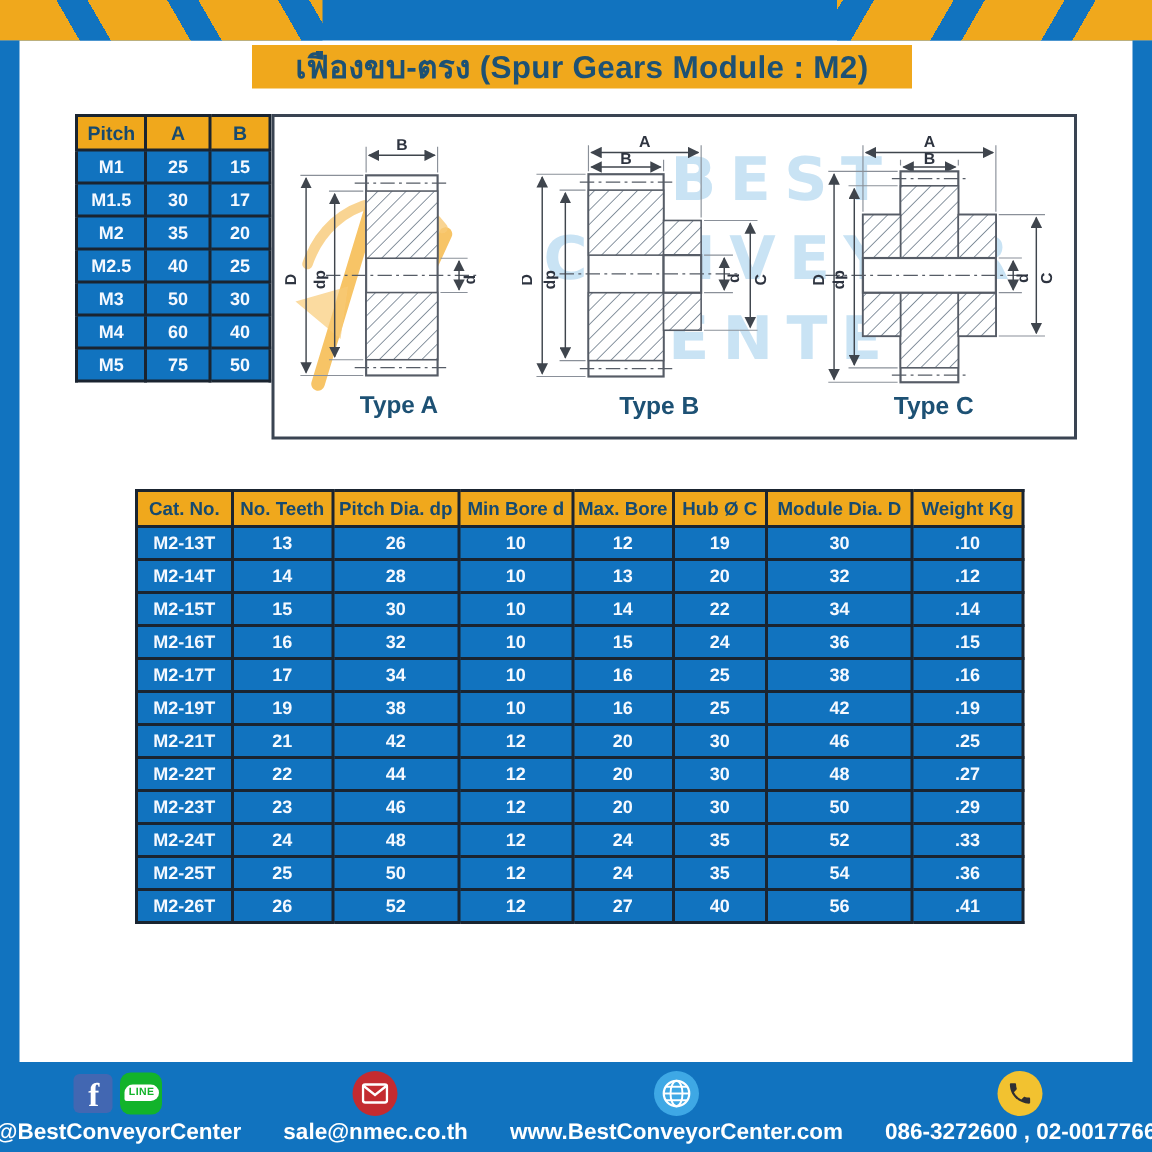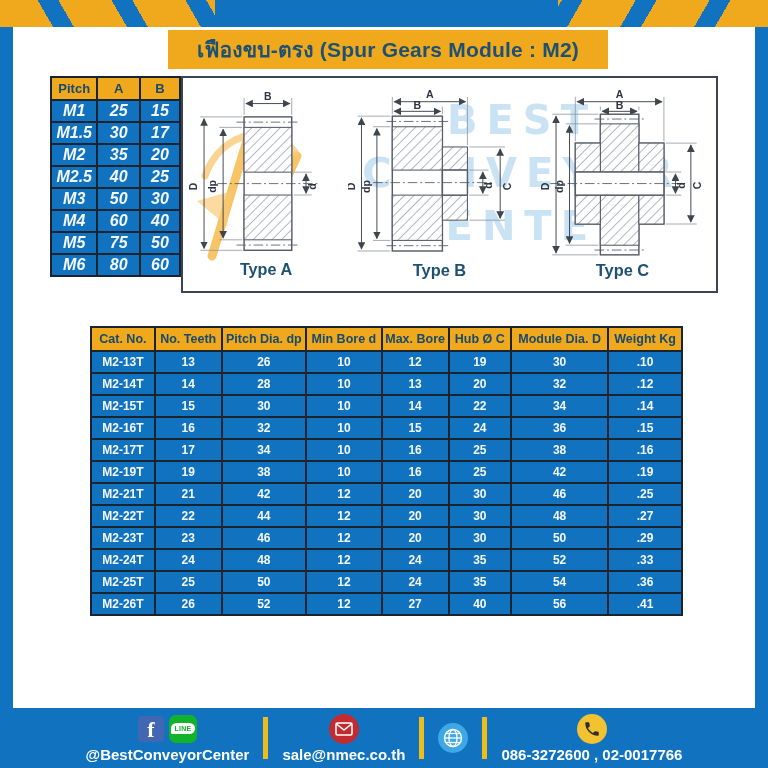--- a/index.html
+++ b/index.html
@@ -12,34 +12,34 @@
   .topbar{position:absolute;left:0;top:0;width:768px;height:27px;background:#1173bf;}
   .stripes-left,.stripes-right{position:absolute;top:0;height:27px;}
   .stripes-left{left:0;width:215px;
     background:repeating-linear-gradient(60deg,#f0a81c 0 46px,#1173bf 46px 64px);}
   .stripes-right{right:0;width:210px;
     background:repeating-linear-gradient(-60deg,#f0a81c 0 46px,#1173bf 46px 64px);}
   .edge{position:absolute;top:27px;bottom:60px;width:13px;background:#1173bf;}
   .edge.l{left:0}.edge.r{right:0}
   
   .title-bar{
-    position:absolute;left:168px;top:30px;width:440px;height:39px;
+    position:absolute;left:168px;top:30px;width:440px;height:29px;
     background:#f0a81c;display:flex;align-items:center;justify-content:center;
   }
   .title-bar span{font-size:21px;font-weight:bold;color:#1d5174;letter-spacing:.2px;white-space:nowrap;}
   
   table{border-collapse:collapse;table-layout:fixed;}
   th,td{text-align:center;vertical-align:middle;padding:0;}
   th{background:#f0a81c;color:#174a6e;font-weight:bold;}
   td{background:#1173bf;color:#f5f9ff;font-weight:bold;}
   
   .pitch-table{position:absolute;left:50px;top:76px;width:131px;}
   .pitch-table th,.pitch-table td{border:2px solid #1a2430;}
   .pitch-table th{height:21px;font-size:13px;}
-  .pitch-table td{height:20px;font-size:16px;font-style:italic;}
+  .pitch-table td{height:20px;font-size:12px;}
   
   .drawing-box{
     position:absolute;left:181px;top:76px;width:537px;height:217px;
     background:#ffffff;border:2px solid #3a4452;box-sizing:border-box;overflow:hidden;
   }
   .watermark{
     position:absolute;left:150px;top:16px;width:378px;z-index:0;
     text-align:center;font-family:"DejaVu Sans",sans-serif;font-weight:bold;
     font-size:40px;line-height:53px;letter-spacing:9px;color:#c9e3f4;white-space:nowrap;
   }
@@ -148,25 +148,20 @@
       <tr>
         <td>M4</td>
         <td>60</td>
         <td>40</td>
       </tr>
       <tr>
         <td>M5</td>
         <td>75</td>
         <td>50</td>
       </tr>
-      <tr>
-        <td>M6</td>
-        <td>80</td>
-        <td>60</td>
-      </tr>
     </tbody>
 </table>
 
 <div class="drawing-box">
   <svg class="wm-logo" width="130" height="180" viewBox="0 0 130 180">
     <path d="M25 160 L62 38 L88 108 L110 60" fill="none" stroke="#f3a81f" stroke-width="9" stroke-linejoin="round" stroke-linecap="round" opacity=".85"></path>
     <path d="M18 80 C34 34 86 26 108 56" fill="none" stroke="#f6bd55" stroke-width="7" stroke-linecap="round" opacity=".8"></path>
     <path d="M40 130 L10 105 L45 95 Z" fill="#f6bd55" opacity=".7"></path>
   </svg>
   <div class="watermark">
@@ -470,20 +465,21 @@
   <div class="f-item">
     <div class="circle-icon ci-globe">
       <svg width="22" height="22" viewBox="0 0 22 22">
         <circle cx="11" cy="11" r="8.5" fill="none" stroke="#ffffff" stroke-width="1.5"></circle>
         <ellipse cx="11" cy="11" rx="4" ry="8.5" fill="none" stroke="#ffffff" stroke-width="1.3"></ellipse>
         <line x1="2.5" y1="11" x2="19.5" y2="11" stroke="#ffffff" stroke-width="1.3"></line>
         <line x1="3.5" y1="6.5" x2="18.5" y2="6.5" stroke="#ffffff" stroke-width="1.3"></line>
         <line x1="3.5" y1="15.5" x2="18.5" y2="15.5" stroke="#ffffff" stroke-width="1.3"></line>
       </svg>
     </div>
+    <div class="lbl">www.BestConveyorCenter.com</div>
   </div>
   <div class="f-div"></div>
   <div class="f-item">
     <div class="circle-icon ci-phone">
       <svg width="18" height="18" viewBox="0 0 24 24">
         <path fill="#2f2f33" d="M6.6 10.8c1.4 2.8 3.8 5.1 6.6 6.6l2.2-2.2c.3-.3.7-.4 1-.2 1.1.4 2.3.6 3.6.6.6 0 1 .4 1 1V20c0 .6-.4 1-1 1C10.8 21 3 13.2 3 3.9c0-.6.4-1 1-1h3.5c.6 0 1 .4 1 1 0 1.2.2 2.4.6 3.6.1.3 0 .7-.2 1l-2.3 2.3z"></path>
       </svg>
     </div>
     <div class="lbl">086-3272600 , 02-0017766</div>
   </div>

